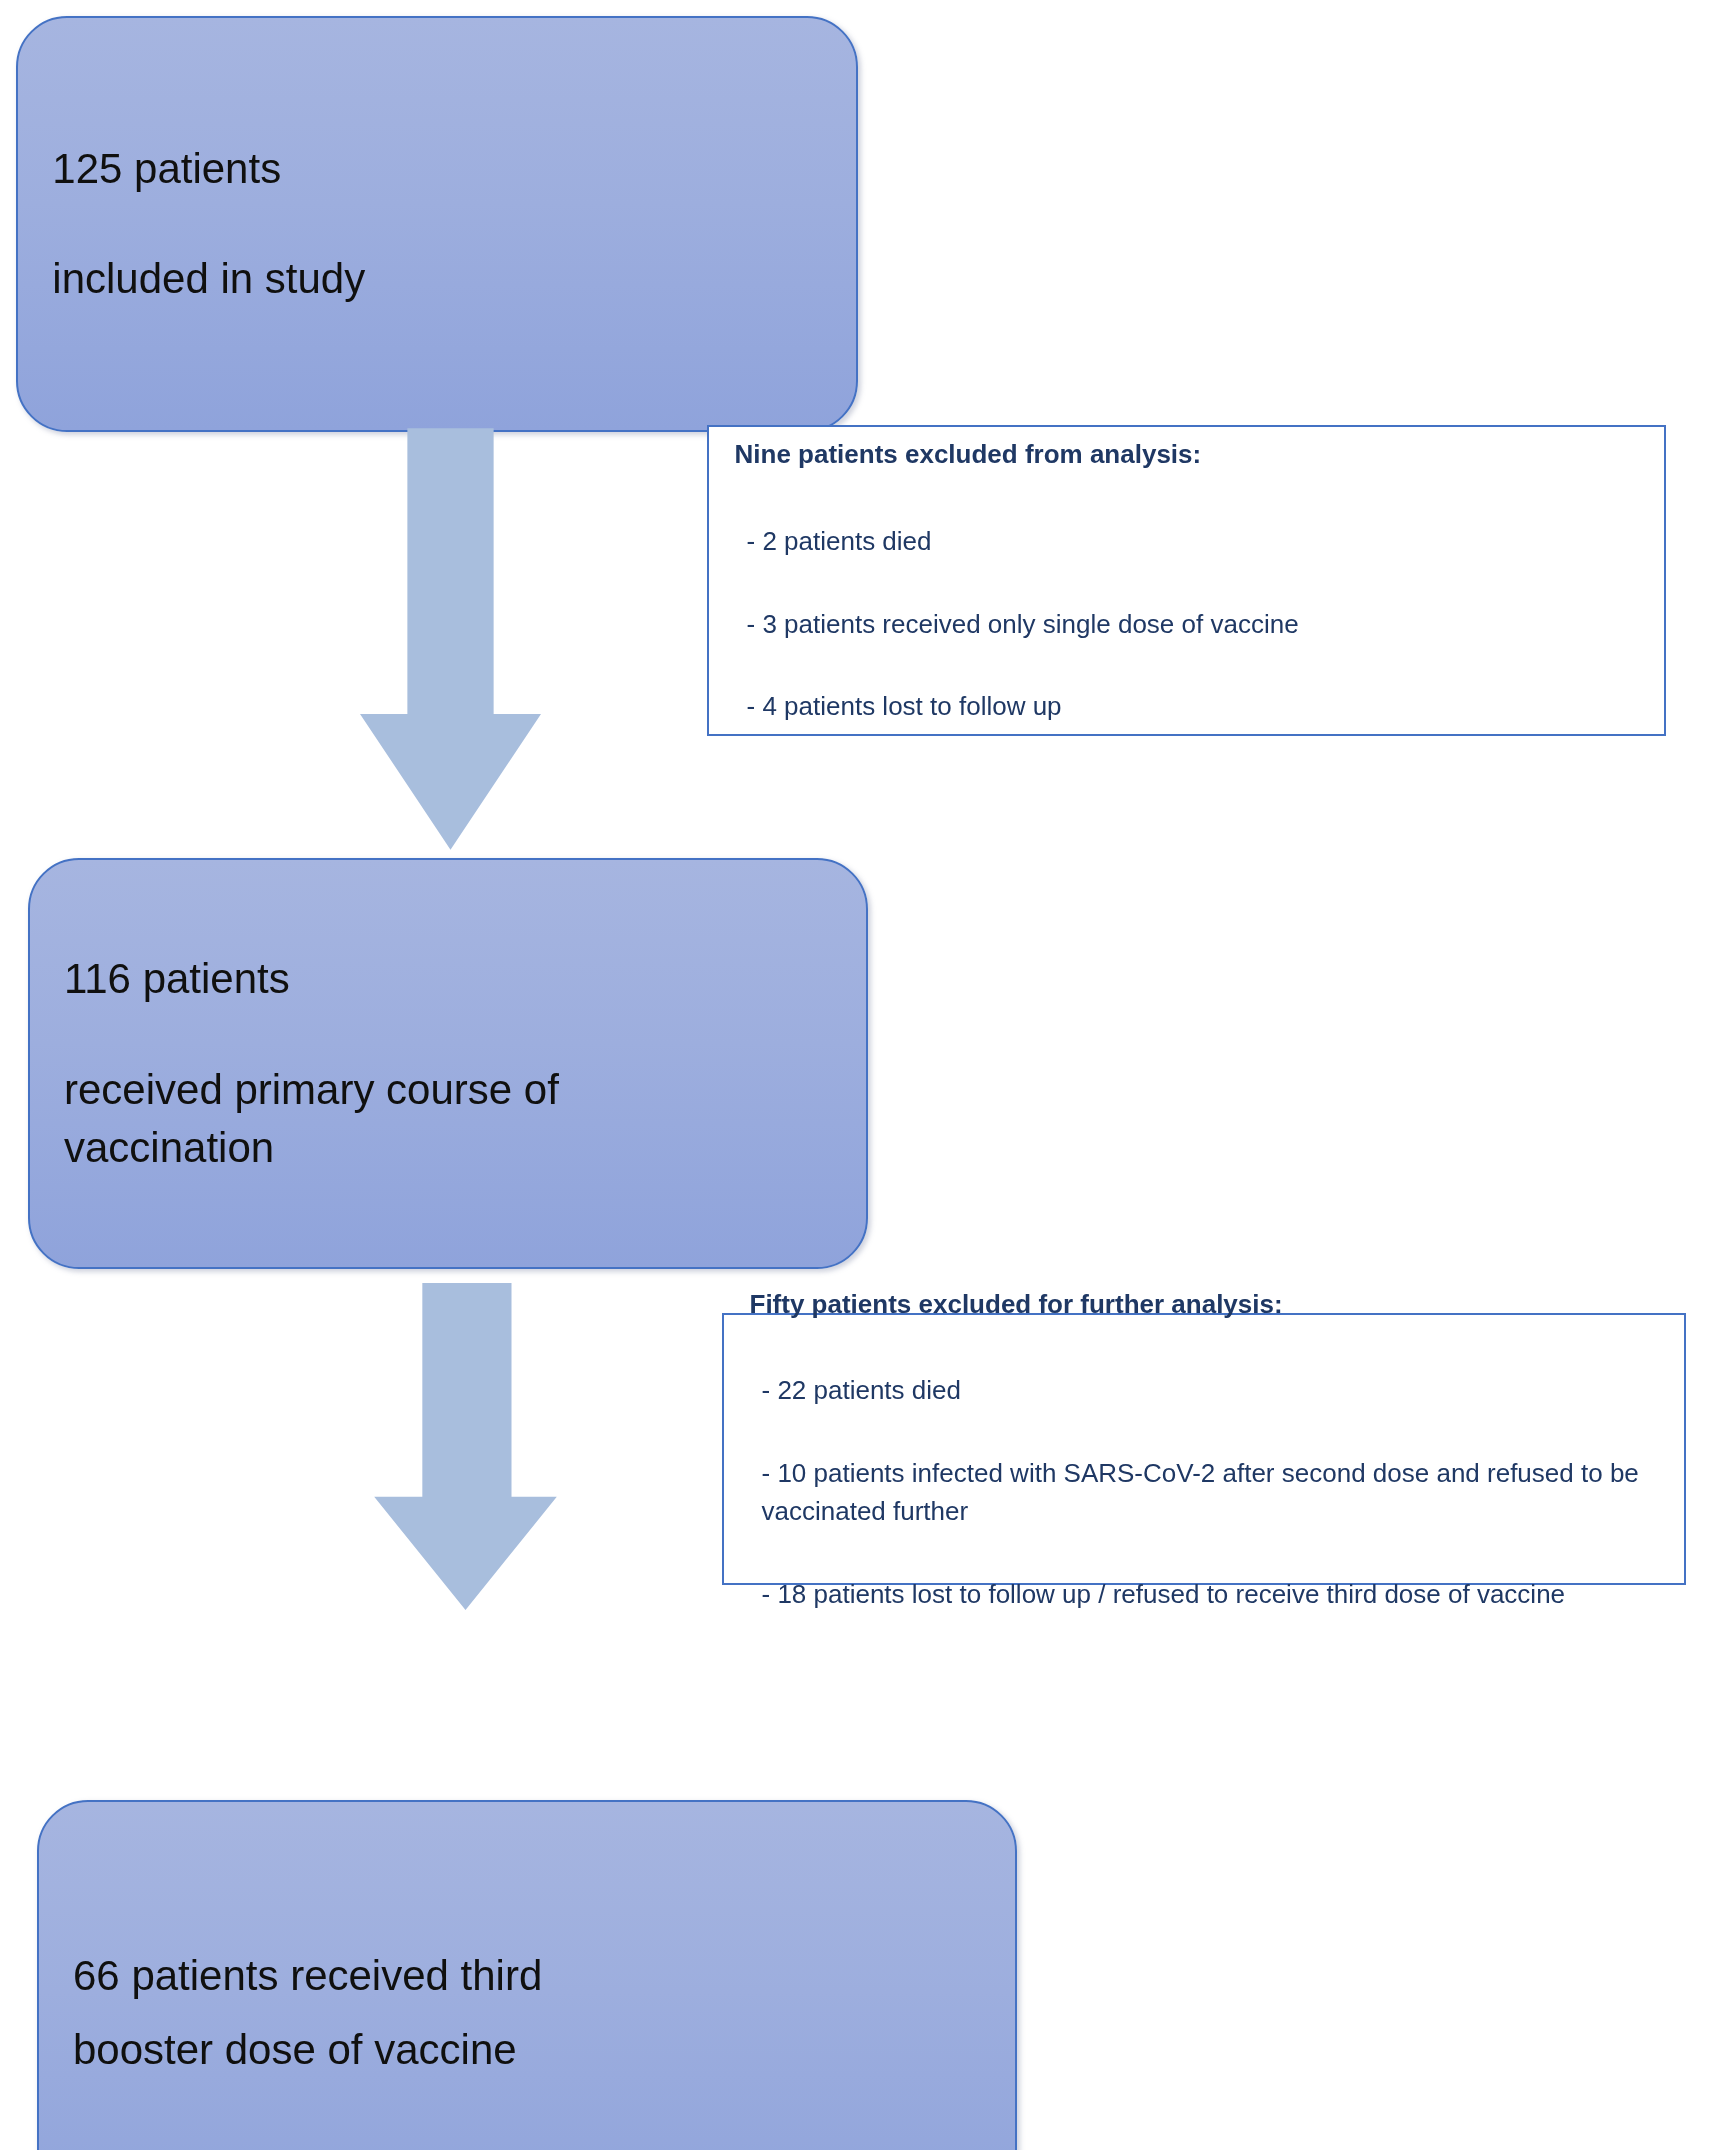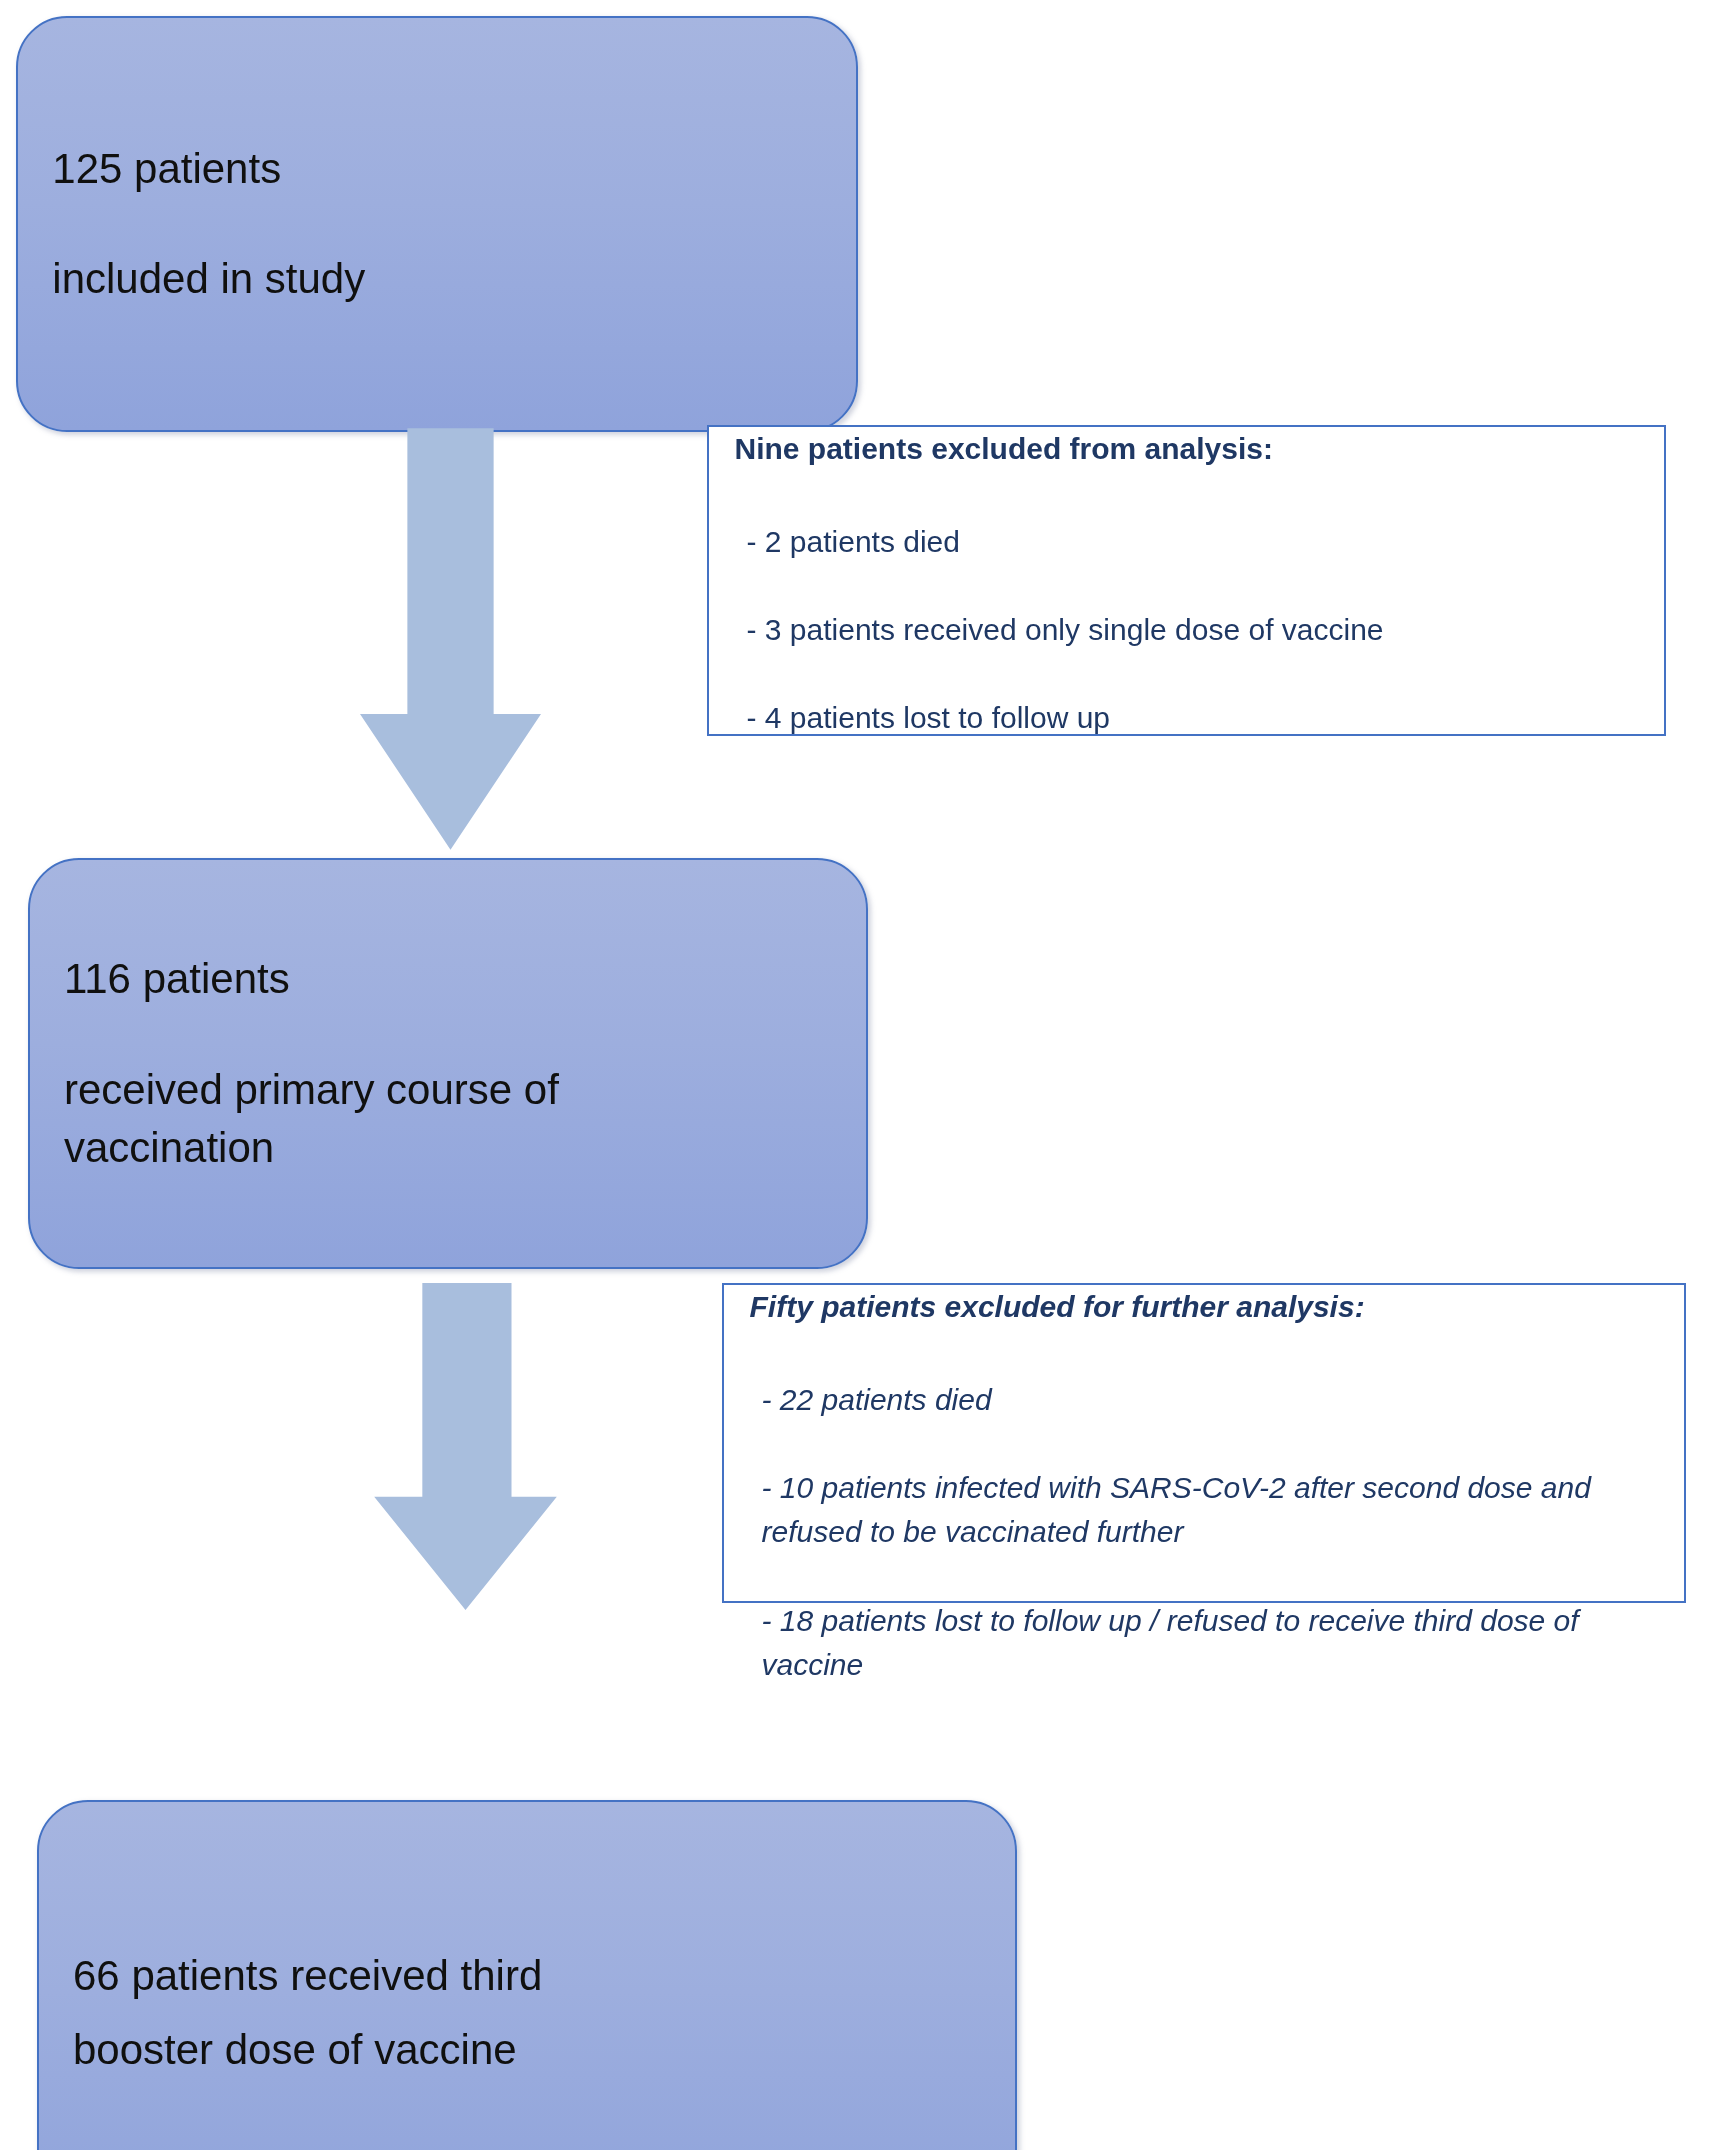--- a/index.html
+++ b/index.html
@@ -61,43 +61,43 @@
     border-bottom-right-radius: 51px;
   }
 
   
   .callout {
     position: absolute;
     box-sizing: border-box;
     border: 2.8px solid #4472C4;
     background: #ffffff;
     color: #1F3864;
-    font-size: 30px;
+    font-size: 26px;
     line-height: 1.48;
     padding: 0 25.5px;
     display: flex;
     flex-direction: column;
-    justify-content: flex-start;
+    justify-content: center;
     gap: 44px;
   }
   .callout .hd {
     font-weight: bold;
     margin-bottom: 4.2px;
   }
   .callout .li {
     white-space: normal;
     margin-left: 12px;
   }
   #callout-first {
     left: 707px; top: 425px;
     width: 959px; height: 311px;
   }
   #callout-second {
-    left: 722px; top: 1283px;
-    width: 964px; height: 320px; font-style: italic;
+    left: 722px; top: 1313px;
+    width: 964px; height: 272px;
   }
 
   
   .arrow {
     position: absolute;
   }
   .arrow svg { display: block; }
 
   #arrow-1 { left: 360px; top: 428px; width: 181px; height: 422px; }
   #arrow-2 { left: 374px; top: 1283px; width: 183px; height: 327px; }

